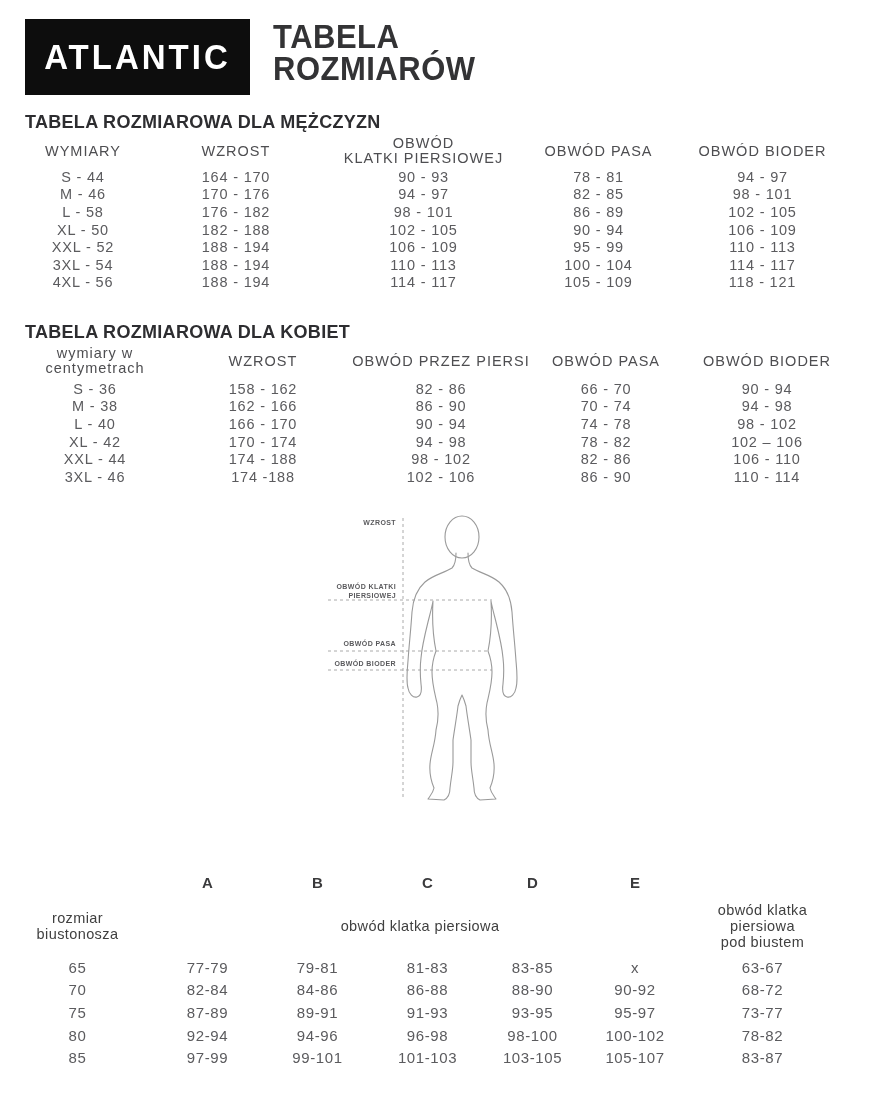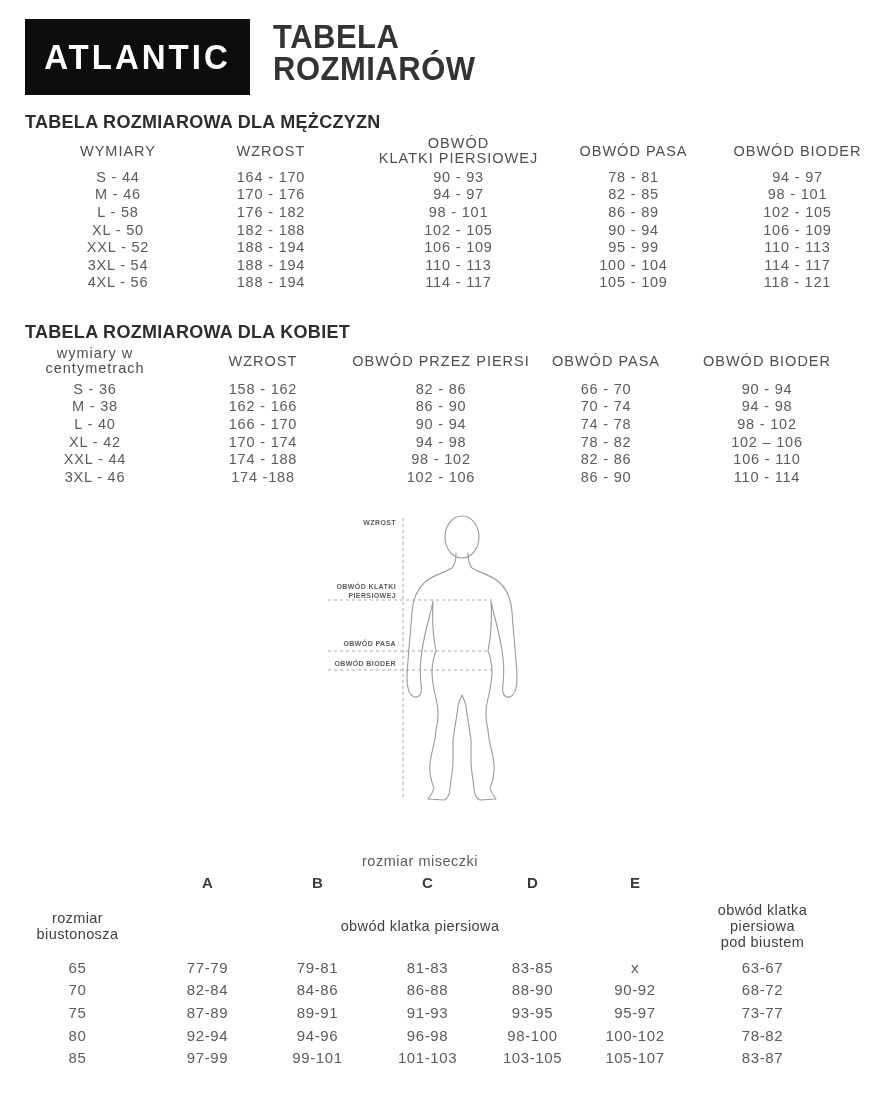--- a/index.html
+++ b/index.html
@@ -14,21 +14,21 @@
               color:#333335;letter-spacing:0.5px;white-space:pre-line;transform:scaleY(1.08);transform-origin:top left;}
 
   
   .section-title{position:absolute;left:25px;font-size:18px;font-weight:700;color:#2d2d30;letter-spacing:0.3px;}
   #men-title{top:112px;}
   #women-title{top:322px;}
 
   
   .size-grid{position:absolute;left:0;display:grid;}
   #men-grid{top:134px;width:695px;grid-template-columns:166px 140px 235px 115px 213px;
-            grid-template-rows:34px repeat(7,17.6px);margin-left:35px;}
+            grid-template-rows:34px repeat(7,17.6px);}
   #women-grid{top:342px;width:868px;grid-template-columns:190px 146px 210px 120px 202px;
               grid-template-rows:38px repeat(6,17.6px);}
   .size-grid .th{display:flex;align-items:center;justify-content:center;text-align:center;
                  font-size:14.5px;color:#4e4e51;letter-spacing:1px;white-space:pre-line;line-height:15px;}
   .size-grid .td{display:flex;align-items:center;justify-content:center;
                  font-size:14.5px;color:#5b5b5e;letter-spacing:0.8px;}
 
   
   #figure-svg{position:absolute;left:300px;top:505px;}
   .meas-line{stroke:#aaaaaa;stroke-width:1;stroke-dasharray:3 3;fill:none;}
@@ -175,23 +175,20 @@
       C467,715 469,726 471,740 C471,746 471,750 471,762 C471,770 473,778 474,788
       C474,793 476,798 480,800 L496,799 C494,796 491,793 490,788
       C492,783 495,776 494,764 C493,752 489,745 488,730 C486,722 485,713 487,703
       C489,694 492,684 492,672 C492,665 491,659 488,651 C491,636 492,618 491,601
       C492,607 494,614 496,622 C499,634 502,646 503,658 C504,666 504,674 503,684
       C502,691 503,696 507,697 C511,698 515,694 516,688 C518,681 517,672 516,661
       C515,646 513,628 512,612 C511,599 507,589 499,582 C491,575 480,573 472,568
       C469,565 468,560 468,553"></path>
   </svg>
 
-  <div id="bra-cup-row" class="bra-row">
-    <div id="bra-cup-title">rozmiar miseczki</div>
-  </div>
 
   <div id="bra-letters-row" class="bra-row">
     <div></div>
   <div class="cup-letter">A</div>
       <div class="cup-letter">B</div>
       <div class="cup-letter">C</div>
       <div class="cup-letter">D</div>
       <div class="cup-letter">E</div>
     </div>
 

